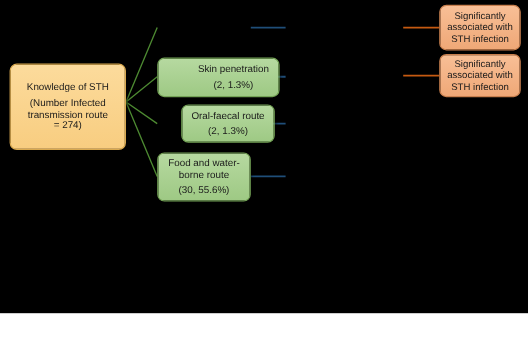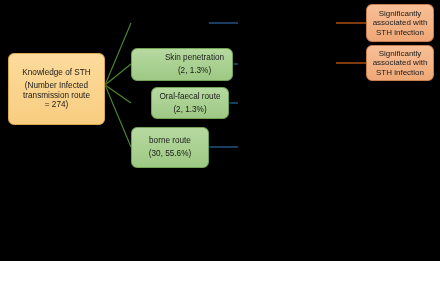--- a/index.html
+++ b/index.html
@@ -117,20 +117,21 @@
       <span class="line">Skin penetration</span>
       <span class="line sub">(2, 1.3%)</span>
     </div>
 
     <div class="node node-branch" style="left:131px; top:87px; width:78px; height:32px;margin-left:20px;">
       <span class="line">Oral-faecal route</span>
       <span class="line sub">(2, 1.3%)</span>
     </div>
 
     <div class="node node-branch" style="left:131px; top:127px; width:78px; height:41px;">
+      <span class="line">Food and water-</span>
       <span class="line">borne route</span>
       <span class="line sub">(30, 55.6%)</span>
     </div>
 
     <div class="node node-result" style="left:366px; top:4px; width:68px; height:38px;">
       <span class="line">Significantly</span>
       <span class="line">associated with</span>
       <span class="line">STH infection</span>
     </div>
 

